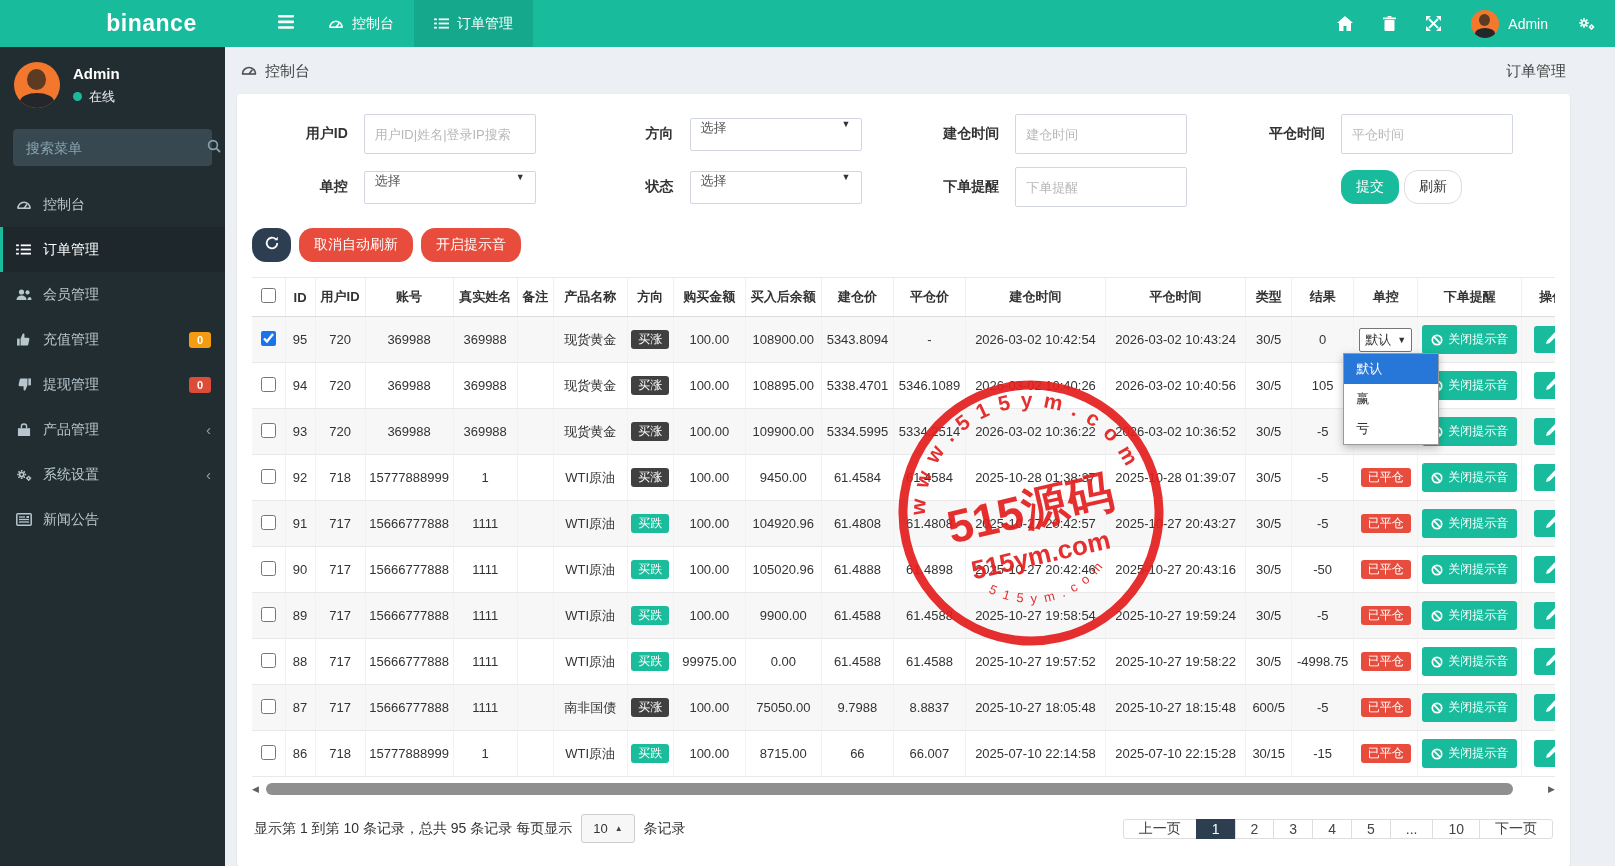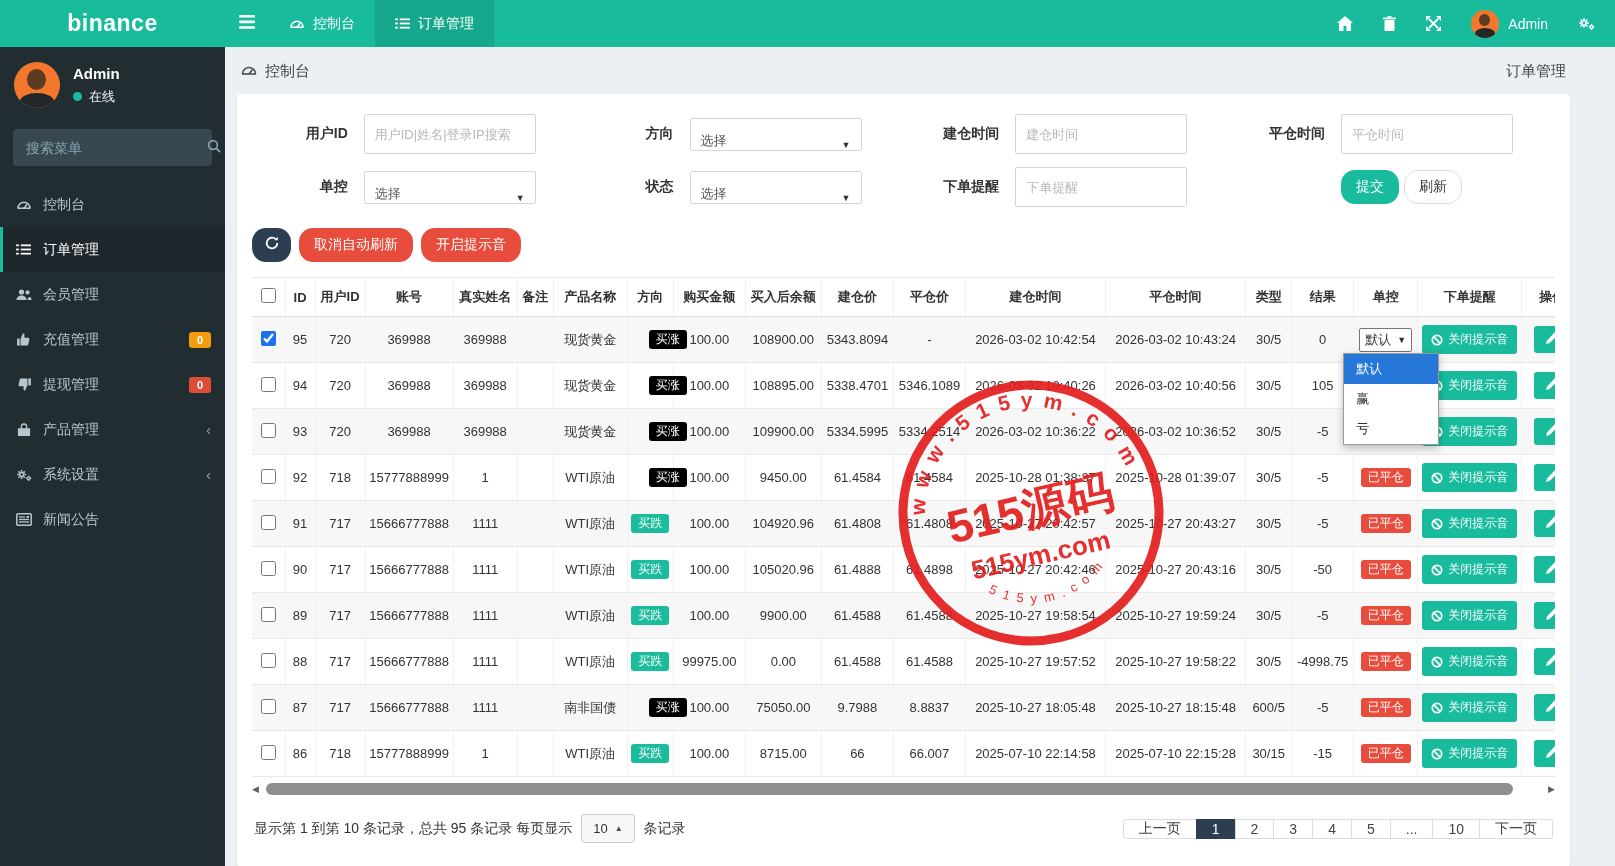--- a/index.html
+++ b/index.html
@@ -1,21 +1,21 @@
 <!DOCTYPE html>
 <html><head>
 <meta charset="utf-8">
 <style>
   * { box-sizing: border-box; margin:0; padding:0; }
   html,body { width:1615px; height:866px; overflow:hidden; }
   body { font-family:"Liberation Sans","DejaVu Sans",sans-serif; background:#ecf0f5; color:#333; }
 
   
   .navbar { position:fixed; top:0; left:0; width:1615px; height:47px; background:#18bc9c; display:flex; z-index:50; }
-  .brand { width:225px; height:47px; display:flex; align-items:center; justify-content:center; color:#fff; font-size:23px; font-weight:bold; letter-spacing:.5px; }
+  .brand { width:225px; height:47px; display:flex; align-items:center; justify-content:center; color:#fff; font-size:23px; font-weight:bold; letter-spacing:.5px;margin-left:39px; }
   .nav-left { display:flex; align-items:stretch; }
   .hamburger { width:44px; display:flex; align-items:center; justify-content:center; cursor:pointer; }
   .nav-tab { display:flex; align-items:center; gap:8px; padding:0 20px; color:#fff; font-size:14px; cursor:pointer; }
   .nav-tab.active { background:rgba(0,0,0,.10); }
   .nav-right { margin-left:auto; display:flex; align-items:center; gap:30px; padding-right:20px; color:#fff; }
   .nav-user { display:flex; align-items:center; gap:9px; font-size:14px; }
   .avatar-sm { width:28px; height:28px; border-radius:50%; background:#f4772e; position:relative; overflow:hidden; }
   .avatar-sm::before { content:''; position:absolute; width:11px; height:12px; border-radius:50%; background:#5d3a22; left:8px; top:4px; }
   .avatar-sm::after { content:''; position:absolute; width:20px; height:11px; border-radius:50% 50% 0 0; background:#23272b; left:4px; bottom:-1px; }
   .nav-icon { display:flex; align-items:center; cursor:pointer; }
@@ -44,42 +44,42 @@
   .content-header { display:flex; justify-content:space-between; align-items:center; padding:15px 4px 13px; color:#444; font-size:15px; }
   .ch-left { display:flex; align-items:center; gap:8px; }
   .card { background:#fff; border-radius:4px; box-shadow:0 1px 2px rgba(0,0,0,.1); padding:16px 15px 14px; position:relative; }
 
   
   .filter-grid { display:grid; grid-template-columns:1fr 1fr 1fr 1fr; row-gap:13px; padding:4px 0 2px; }
   .f-cell { display:grid; grid-template-columns:1fr 172px 42px; align-items:center; }
   .f-label { text-align:right; padding-right:16px; font-weight:bold; font-size:14px; color:#333; }
   .f-input { height:40px; border:1px solid #d2d6de; border-radius:2px; padding:0 10px; font-size:13px; color:#555; width:172px; font-family:inherit; outline:none; }
   .f-input::placeholder { color:#b8b8b8; }
-  .f-select { height:33px; border:1px solid #d2d6de; border-radius:2px; padding:0 10px; font-size:13px; color:#555; width:172px; display:flex; align-items:flex-end; justify-content:space-between; background:#fff; cursor:pointer; }
+  .f-select { height:33px; border:1px solid #d2d6de; border-radius:2px; padding:0 10px; font-size:13px; color:#555; width:172px; display:flex; align-items:flex-start; justify-content:space-between; background:#fff; cursor:pointer; }
   .f-select .caret { font-size:9px; color:#333; }
   .f-buttons { display:flex; gap:5px; }
   .btn { border:none; border-radius:14px; font-size:14px; font-family:inherit; cursor:pointer; }
   .btn-submit { background:#18bc9c; color:#fff; height:34px; padding:0 15px; }
   .btn-refresh2 { background:#fff; color:#333; border:1px solid #ddd; height:34px; padding:0 14px; }
 
   
   .toolbar { display:flex; gap:8px; margin:19px 0 15px; }
   .btn-dark { background:#2c3e50; color:#fff; width:39px; height:34px; display:flex; align-items:center; justify-content:center; font-size:17px; }
   .btn-red { background:#e74c3c; color:#fff; height:34px; padding:0 15px; }
 
   
   .table-wrap { width:1303px; overflow:hidden; position:relative; }
   table { border-collapse:collapse; table-layout:fixed; width:1330px; font-size:13px; color:#333; }
   th { font-weight:bold; text-align:center; padding:10px 3px; border-top:1px solid #e9e9e9; border-bottom:1px solid #ddd; border-left:1px solid #f0f0f0; white-space:nowrap; overflow:hidden; }
   td { text-align:center; padding:8px 3px; border-bottom:1px solid #e9e9e9; border-left:1px solid #f2f2f2; white-space:nowrap; overflow:visible; }
   th:first-child, td:first-child { border-left:none; }
   tr.odd td { background:#f7f7f7; }
   input[type="checkbox"] { width:15px; height:15px; accent-color:#1a73e8; cursor:pointer; }
   .badge { display:inline-block; color:#fff; font-size:12px; border-radius:3px; padding:3px 7px; line-height:1.1; }
-  .badge.up { background:#000000;margin-left:18px; }
+  .badge.up { background:#404040; }
   .badge.down { background:#1abc9c; }
   .badge.closed { background:#e74c3c; }
   .btn-sound { background:#18bc9c; color:#fff; border:none; border-radius:3px; font-size:12px; padding:6px 9px; display:inline-flex; align-items:center; gap:5px; cursor:pointer; font-family:inherit; }
   .btn-edit { background:#18bc9c; color:#fff; border:none; border-radius:3px; font-size:13px; padding:6px 12px; cursor:pointer; }
   .ctrl-wrap { position:relative; display:flex; justify-content:center; }
   .ctrl-select { border:1px solid #767676; border-radius:2px; background:#fff; font-size:13px; padding:2px 5px; display:inline-flex; align-items:center; gap:6px; cursor:pointer; }
   .ctrl-select .caret { font-size:9px; }
   .dropdown-list { position:absolute; top:25px; left:-14px; width:96px; background:#fff; border:1px solid #9a9a9a; box-shadow:0 3px 8px rgba(0,0,0,.25); z-index:70; text-align:left; }
   .dropdown-list .opt { padding:6px 12px; font-size:13px; cursor:pointer; }
   .dropdown-list .opt.sel { background:#2777d9; color:#fff; }

